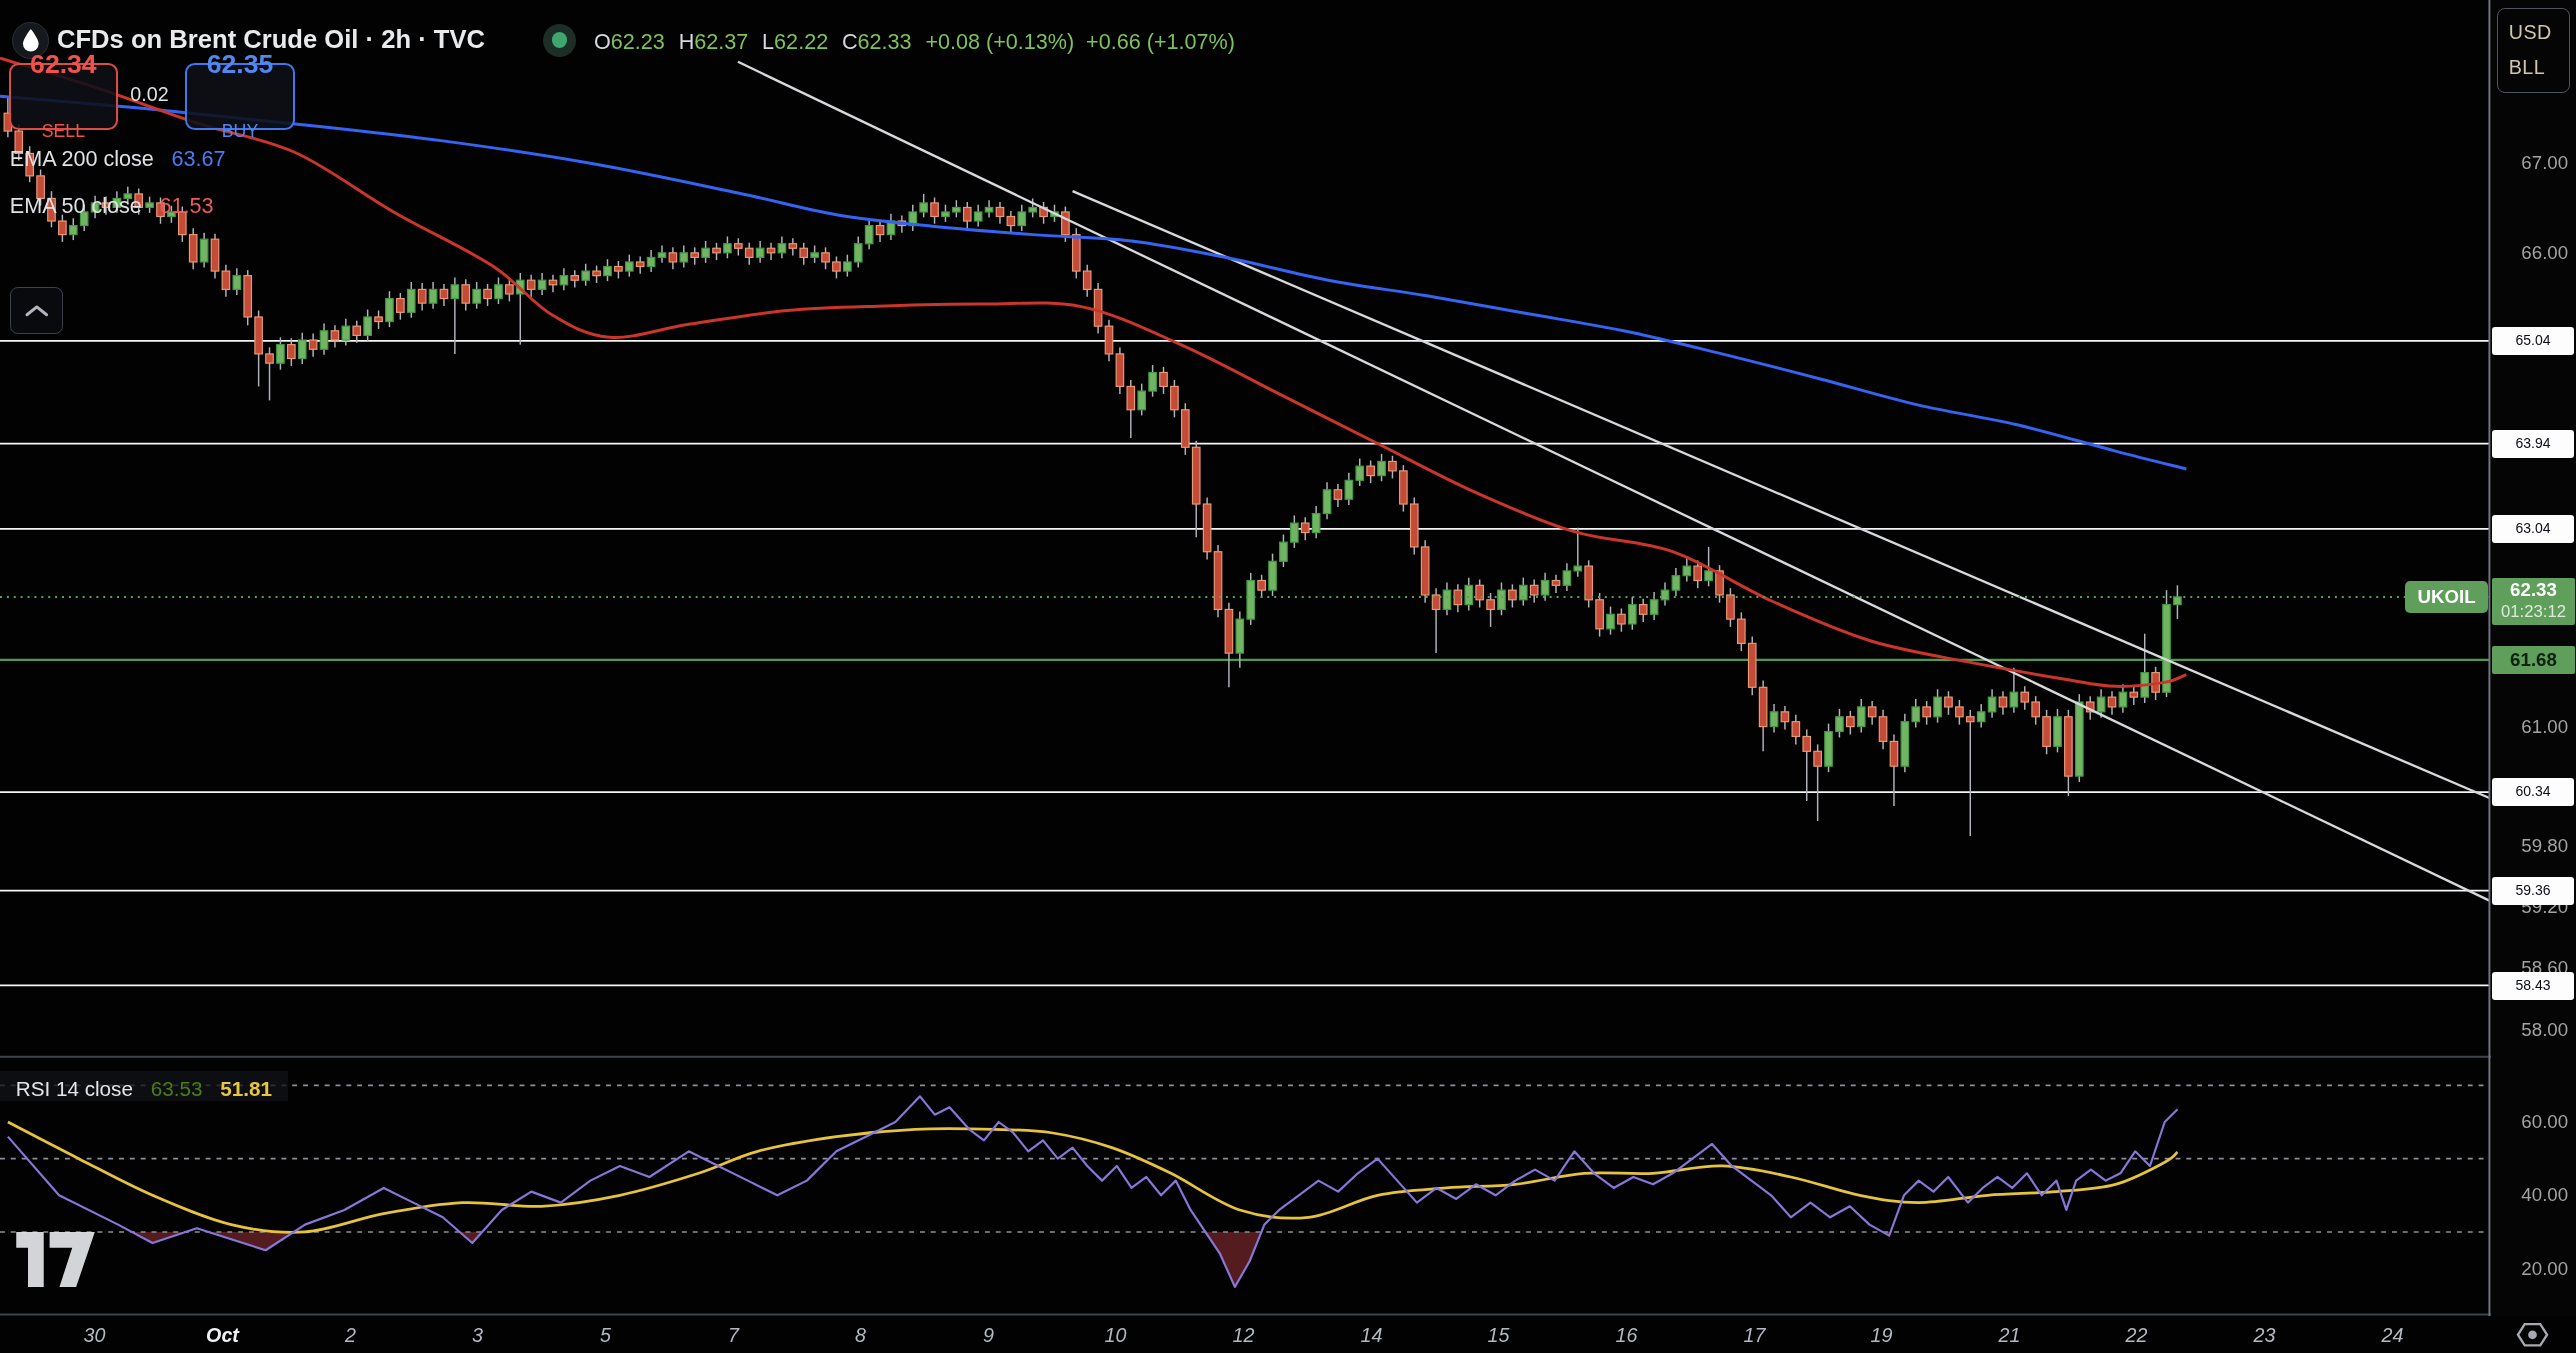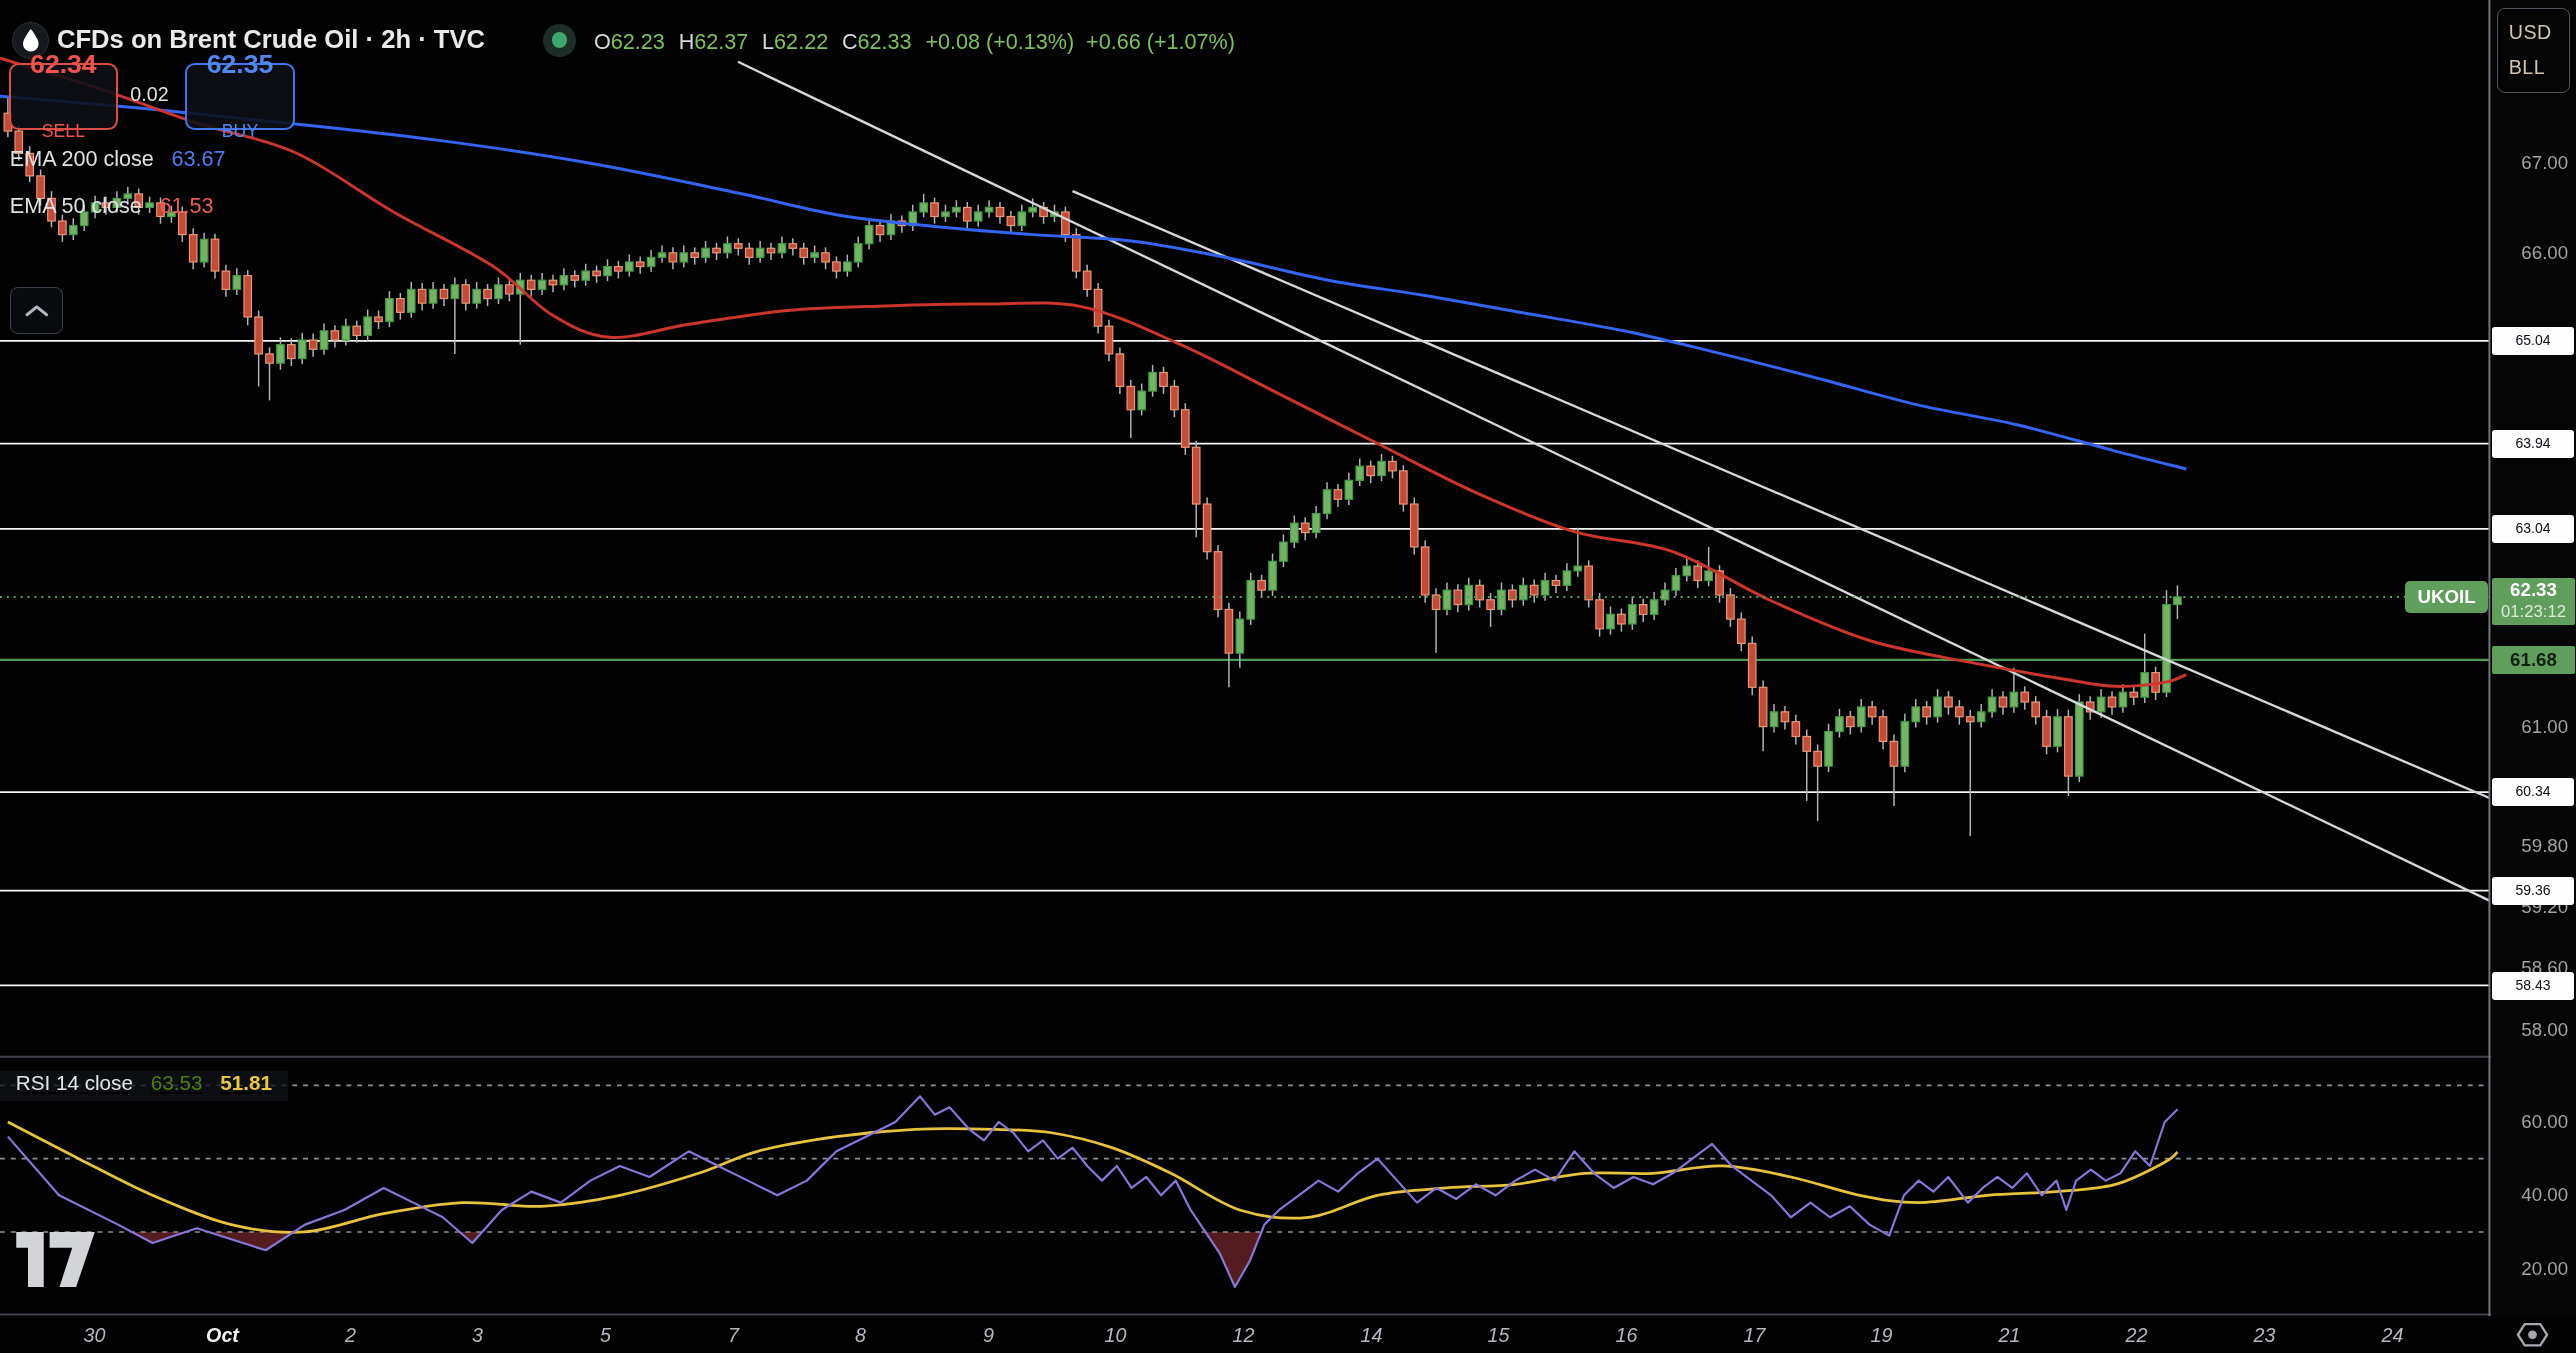--- a/index.html
+++ b/index.html
@@ -28,21 +28,21 @@
           justify-content:center;font-size:19.7px;color:#dfe2e6;}
   
   .ema-row{position:absolute;left:9.8px;font-size:21.6px;color:#dfe1e4;white-space:nowrap;z-index:20;}
   .ema-row .val{margin-left:17.7px;}
   #ema200-row{top:146px;} #ema200-row .val{color:#4d7bf3;}
   #ema50-row{top:193px;}  #ema50-row .val{color:#ef5b54;}
   .collapse{position:absolute;left:9.8px;top:287px;width:51px;height:45px;border:1.5px solid #3c414c;
             border-radius:7.9px;background:rgba(12,14,18,.7);display:flex;align-items:center;justify-content:center;
             cursor:pointer;z-index:20;}
   .rsi-strip{position:absolute;left:0;top:1071px;height:29.5px;background:rgba(16,18,23,.78);
-             display:inline-flex;align-items:flex-start;gap:17.7px;padding:0 15.7px;font-size:20.7px;z-index:20;text-decoration:underline;}
+             display:inline-flex;align-items:flex-end;gap:17.7px;padding:0 15.7px;font-size:20.7px;z-index:20;}
   .rsi-strip .lab{color:#e3e5e8;}
   .rsi-strip .v1{color:#4d7c0f;}
   .rsi-strip .v2{color:#e9c63f;font-weight:700;}
   
   .paxis{position:absolute;left:2491px;top:0;width:85px;height:1354px;background:#050506;z-index:10;cursor:ns-resize;}
   .curbox{position:absolute;left:5.9px;top:7.9px;width:71px;height:83px;border:1.5px solid #50545e;border-radius:7.9px;}
   .curbox div{position:absolute;left:10.8px;font-size:19.7px;color:#d0c6ae;letter-spacing:0.5px;}
   .tick{position:absolute;left:0;width:100%;text-align:right;padding-right:7.9px;box-sizing:border-box;
         font-size:18.7px;color:#a3a3a3;height:25.6px;line-height:25.6px;}
   .tick-line{position:absolute;left:1px;width:82px;height:27.6px;line-height:27.6px;text-align:center;

